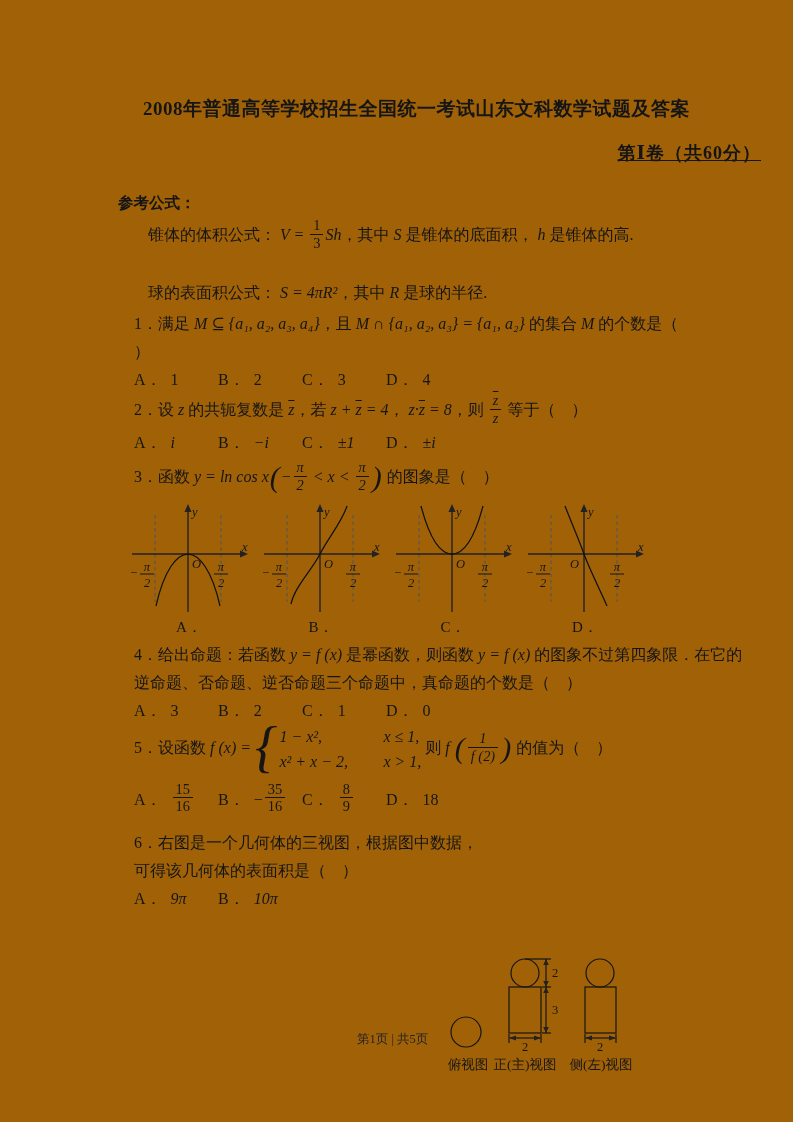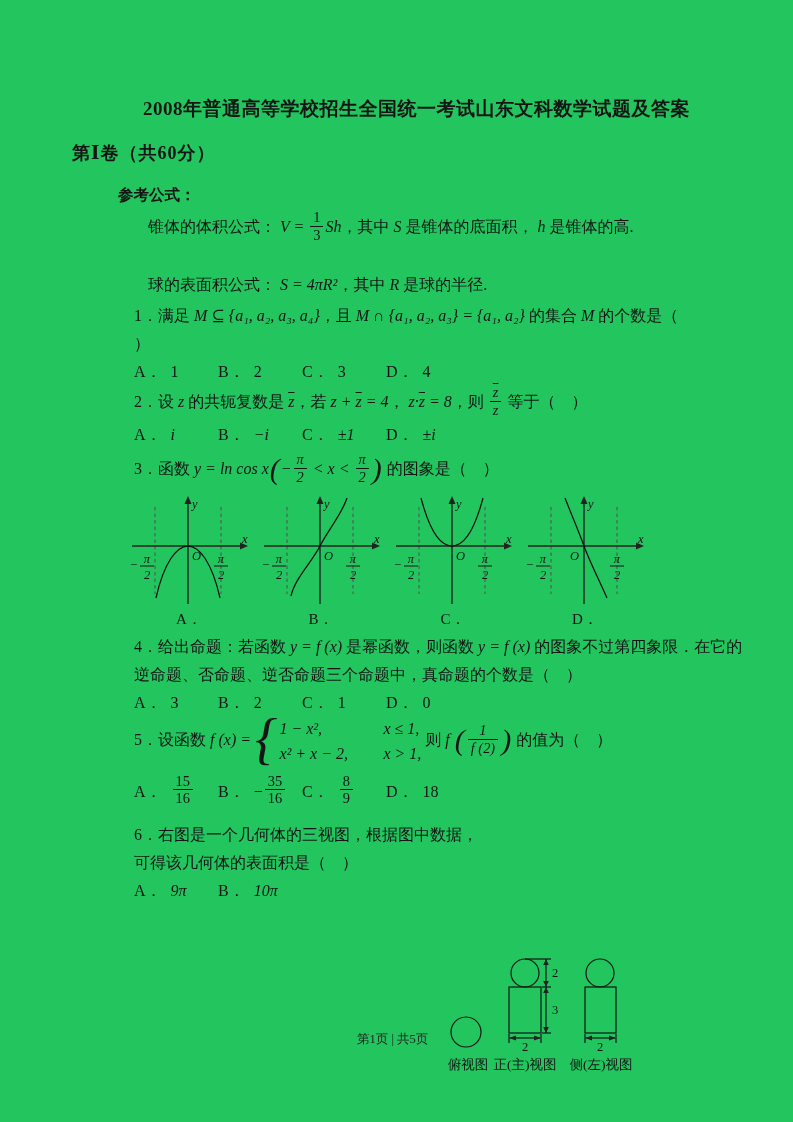--- a/index.html
+++ b/index.html
@@ -1,24 +1,24 @@
 <!DOCTYPE html>
 <html><head>
 <meta charset="utf-8">
 <style>
   html,body{margin:0;padding:0;background:#ffffff;}
   .page{
-    position:relative;width:793px;height:1122px;background:#22c55e;
+    position:relative;width:793px;height:1122px;background:#a16207;
     box-sizing:border-box;padding:96px 32px 0 118px;overflow:hidden;
     font-family:"Liberation Serif","DejaVu Serif",serif;
     font-size:16px;color:#151515;
   }
   .title{font-size:19px;font-weight:700;text-align:center;margin:0 0 0 -46px;letter-spacing:0.5px;}
-  .subtitle{font-size:18px;font-weight:700;text-align:left;margin:19px 0 0 -46px;letter-spacing:1px;}
-  .ref-heading{margin-top:20px;font-weight:700;font-size:15.5px;}
+  .subtitle{font-size:18px;font-weight:700;text-align:right;margin:19px 0 0 -46px;letter-spacing:1px;text-decoration:underline;}
+  .ref-heading{margin-top:28px;font-weight:700;font-size:15.5px;}
   .formula{margin-left:30px;white-space:nowrap;}
   .f1{margin-top:5px;}
   .f2{margin-top:29px;}
   .f3{margin-top:11px;}
   .section-intro{margin-top:24px;font-weight:700;font-size:15.5px;line-height:1.72;width:620px;}
   .q{margin-top:0;margin-left:16px;}
   .qline{line-height:28px;white-space:nowrap;}
   .mt6{margin-top:6px;} .mt4{margin-top:4px;} .mt8{margin-top:8px;} .mt12{margin-top:12px;}
   .cn{font-family:"Liberation Serif","DejaVu Serif",serif;}
   .mi{font-style:italic;font-family:"Liberation Serif","DejaVu Serif",serif;}

